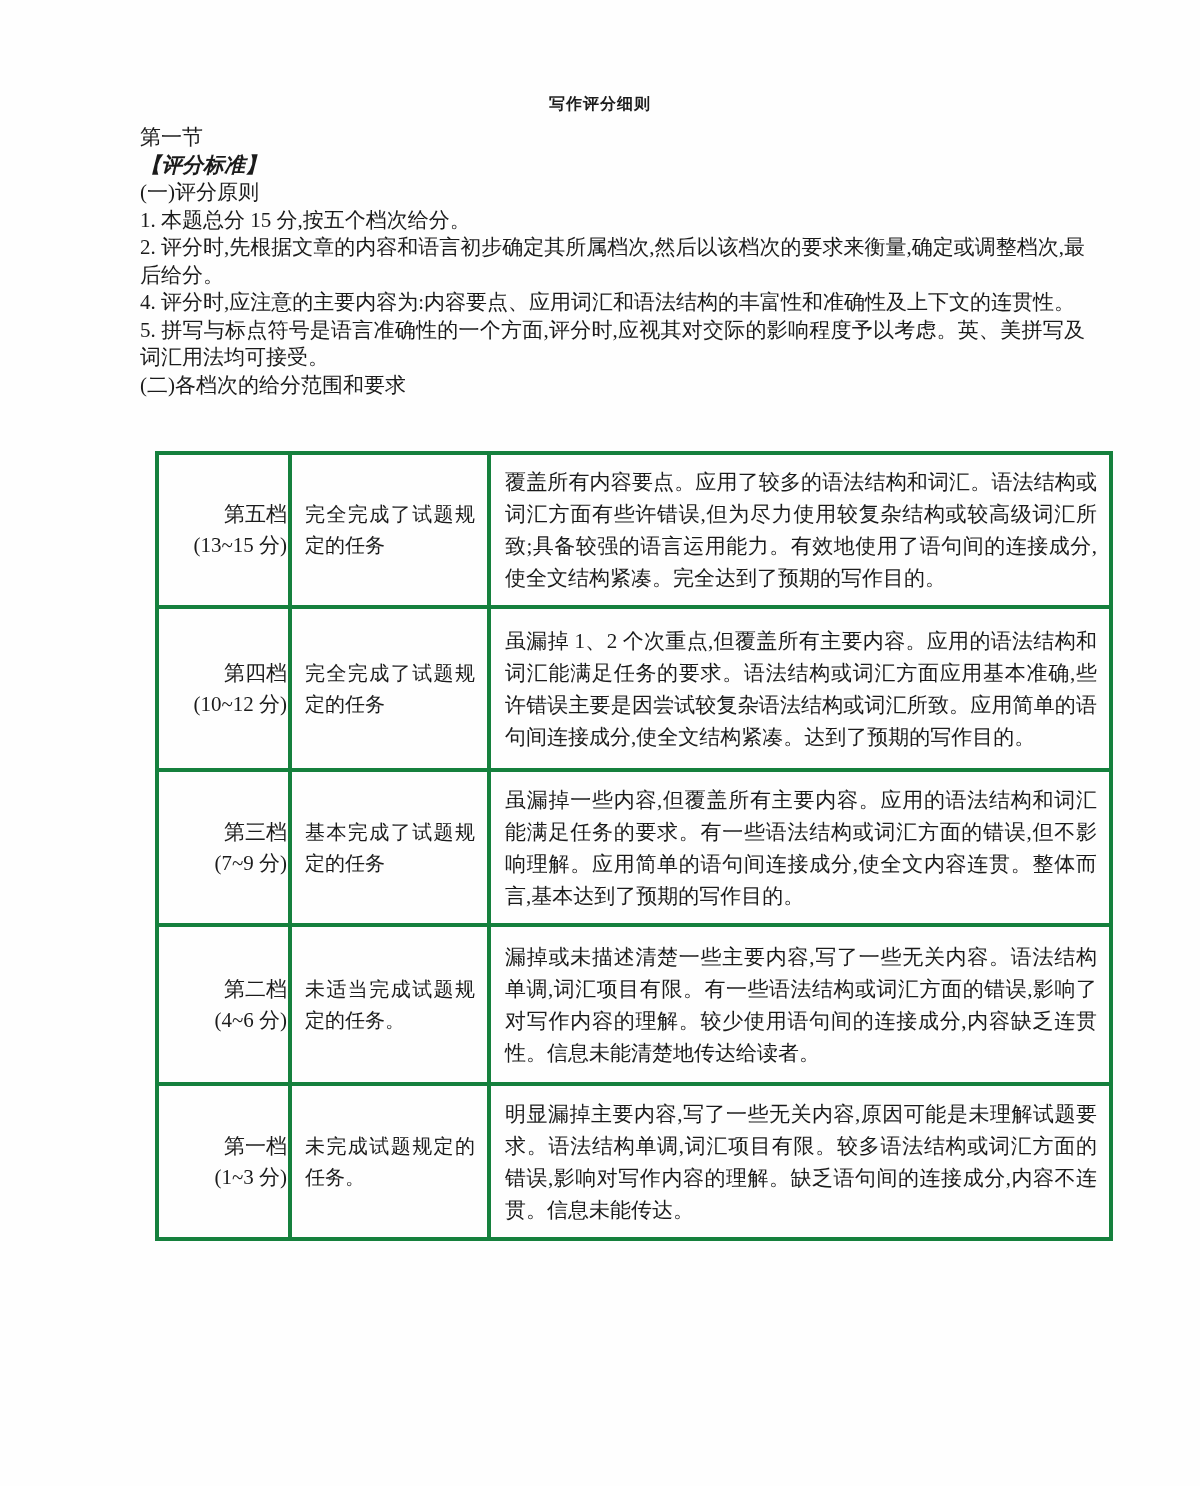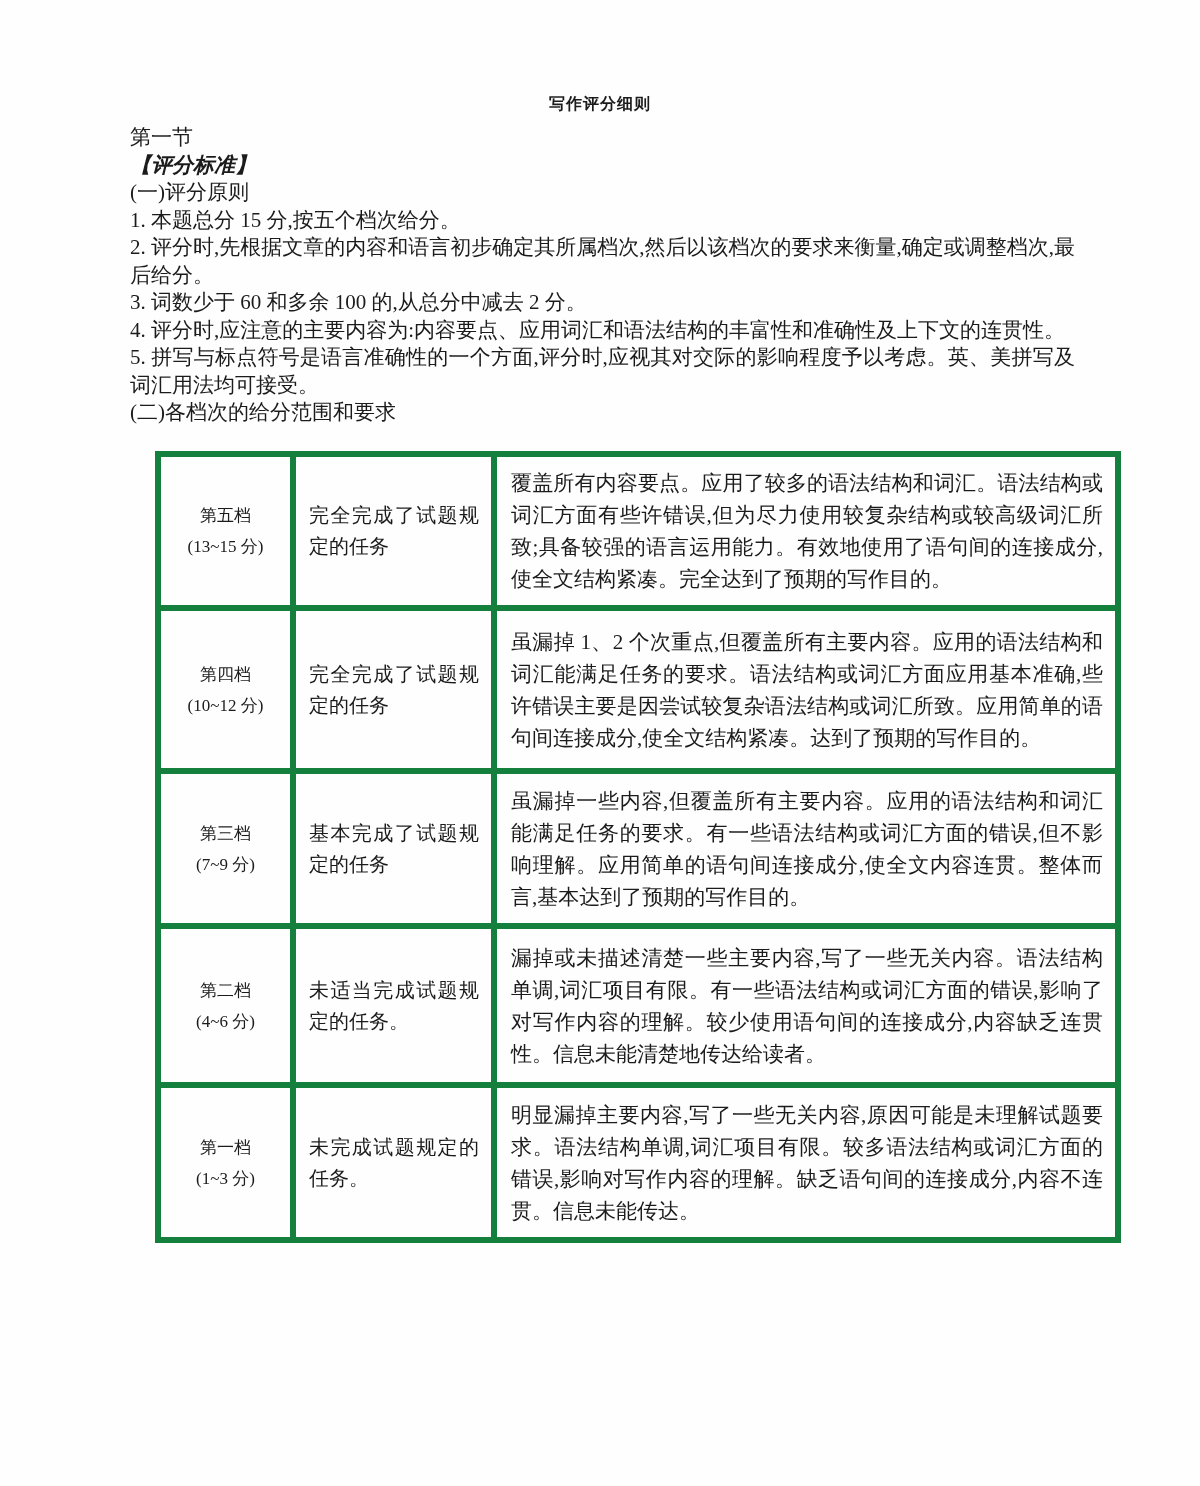--- a/index.html
+++ b/index.html
@@ -22,21 +22,21 @@
     left: 0;
     width: 100%;
     text-align: center;
     font-family: "DejaVu Sans", "Liberation Sans", sans-serif;
     font-weight: bold;
     font-size: 16px;
     letter-spacing: 1px;
   }
   .content {
     position: absolute;
-    left: 130px;
+    left: 140px;
     top: 124px;
     width: 945px;
     font-size: 21px;
     line-height: 27.5px;
     text-align: justify;
   }
   .content p {
     margin: 0;
     padding: 0;
   }
@@ -48,30 +48,30 @@
   }
   .rubric-table {
     position: absolute;
     left: 155px;
     top: 451px;
     border-collapse: collapse;
     table-layout: fixed;
     width: 889px;
   }
   .rubric-table td {
-    border: 6px solid #15803d;
+    border: 4px solid #15803d;
     vertical-align: middle;
     overflow: hidden;
   }
   .col-band  { width: 127px; }
   .col-task  { width: 170px; }
   .col-desc  { width: 592px; }
   .c-band {
-    text-align: center;
-    font-size: 17px;
+    text-align: right;
+    font-size: 21px;
     line-height: 31px;
   }
   .c-task {
     font-size: 20px;
     line-height: 31px;
     padding: 0 12px 0 13px;
     text-align: justify;
   }
   .c-desc {
     font-size: 21px;
@@ -102,21 +102,20 @@
 <div class="page">
 
   <div class="doc-title">写作评分细则</div>
 
   <div class="content">
     <p>第一节</p>
     <p class="heading-black">【评分标准】</p>
     <p>(一)评分原则</p>
     <p>1. 本题总分 15 分,按五个档次给分。</p>
     <p>2. 评分时,先根据文章的内容和语言初步确定其所属档次,然后以该档次的要求来衡量,确定或调整档次,最后给分。</p>
-    <p>3. 词数少于 60 和多余 100 的,从总分中减去 2 分。</p>
     <p>4. 评分时,应注意的主要内容为:内容要点、应用词汇和语法结构的丰富性和准确性及上下文的连贯性。</p>
     <p>5. 拼写与标点符号是语言准确性的一个方面,评分时,应视其对交际的影响程度予以考虑。英、美拼写及词汇用法均可接受。</p>
     <p>(二)各档次的给分范围和要求</p>
   </div>
 
   <table class="rubric-table">
     <tbody>
       <tr class="r1">
         <td class="col-band c-band">
           <div>第五档</div>

